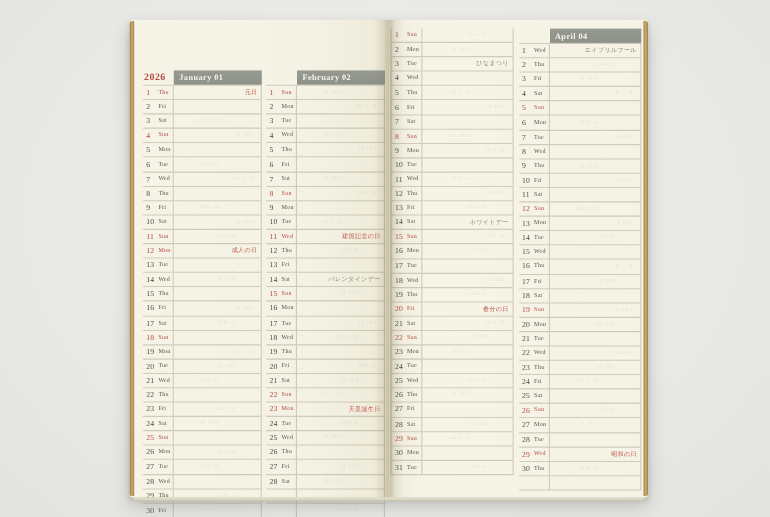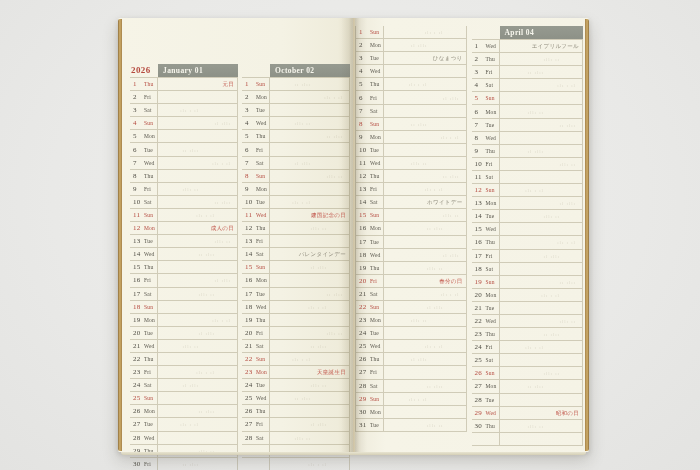--- a/index.html
+++ b/index.html
@@ -366,21 +366,21 @@
                 </div>
                 <div class="cell">
                   <span class="ghost" style="right: 6px;">ılı ı ıl</span>
                 </div>
               </div>
             </div>
           </div>
           <div class="col">
             <div class="col-head">
               <div class="year"></div>
-              <div class="bar"><span>October 02</span></div>
+              <div class="bar"><span>February 02</span></div>
             </div>
             <div class="rows">
               <div class="row">
                 <div class="date red">
                   <span class="num">1</span>
                   <span class="dow">Sun</span>
                 </div>
                 <div class="cell">
                   <span class="ghost" style="right: 38px;">ıı ılıı</span>
                 </div>

